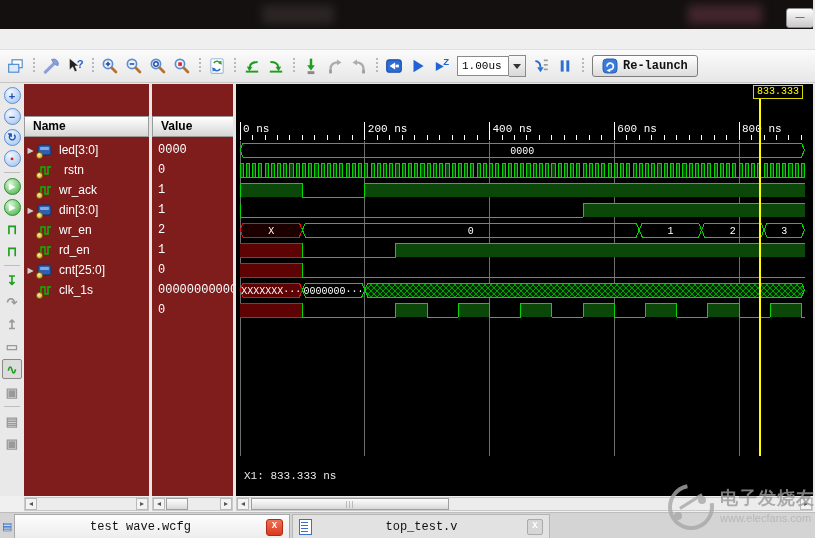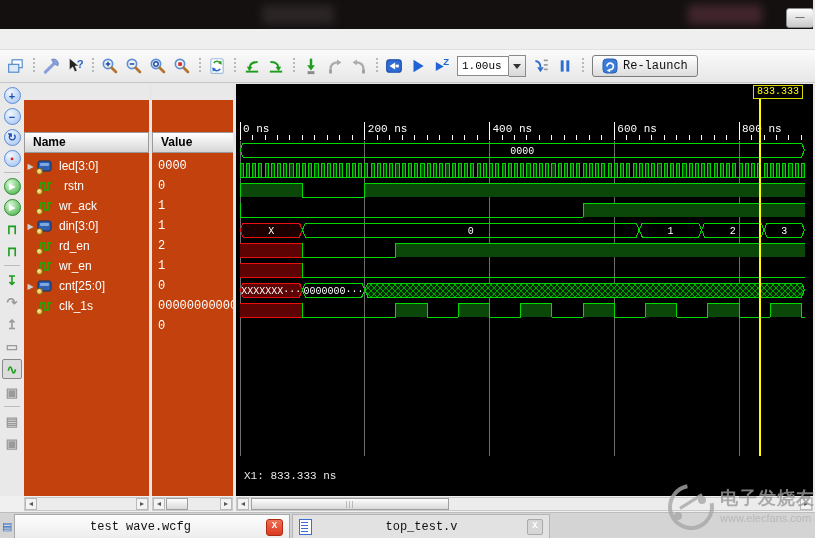--- a/index.html
+++ b/index.html
@@ -21,36 +21,36 @@
            border-bottom:1px solid #c6c6c6;display:flex;align-items:center;padding-left:4px;box-sizing:border-box;}
   .tbtn{width:22px;height:22px;display:flex;align-items:center;justify-content:center;border:1px solid transparent;border-radius:2px;}
   .tsep{width:7px;height:22px;margin:0 2px;background:
         repeating-linear-gradient(#b9b9b9 0 2px, transparent 2px 4px);background-size:2px 70%;background-position:center;background-repeat:no-repeat;}
   .combo{display:flex;align-items:center;height:20px;margin:0 3px;border-radius:7px;}
   .combo .cval{width:46px;height:18px;border:1px solid #8a8a8a;background:#fff;font-size:11px;line-height:18px;padding-left:4px;}
   .combo .cbtn{width:16px;height:20px;border:1px solid #8a8a8a;border-left:none;background:linear-gradient(#f8f8f8,#d8d8d8);
                display:flex;align-items:center;justify-content:center;}
   .caret{width:0;height:0;border-left:4px solid transparent;border-right:4px solid transparent;border-top:5px solid #333;}
   .relaunch{display:flex;align-items:center;gap:5px;height:22px;padding:0 9px;margin-left:4px;border:1px solid #7d7d7d;
-            border-radius:3px;background:linear-gradient(#ffffff,#dcdcdc);font-size:12px;color:#111;}
+            border-radius:3px;background:linear-gradient(#ffffff,#dcdcdc);font-size:12px;color:#111;font-weight:bold;}
 
   
   .workspace{position:absolute;left:0;top:83px;width:815px;height:461px;background:#e9e9e9;}
   .lefttools{position:absolute;left:0;top:2px;width:24px;height:428px;display:flex;flex-direction:column;align-items:center;}
   .lt-icon{width:18px;height:18px;margin:2px 0;border-radius:3px;display:flex;align-items:center;justify-content:center;
            font-size:12px;font-weight:bold;}
   .lt-sep{width:16px;height:1px;background:#bdbdbd;margin:3px 0;}
   .st-blue-circle{border-radius:50%;background:radial-gradient(circle at 35% 30%,#f2f7ff,#9dc0ee);border:1px solid #5b8ed6;color:#1c4fae;width:15px;height:15px;font-size:11px;}
   .st-blue-circle-red{border-radius:50%;background:radial-gradient(circle at 35% 30%,#f2f7ff,#9dc0ee);border:1px solid #5b8ed6;color:#d42222;width:15px;height:15px;font-size:10px;}
   .st-green-circle{border-radius:50%;background:radial-gradient(circle at 35% 30%,#d9f7d9,#3dae3d);border:1px solid #2c8c2c;color:#fff;width:15px;height:15px;font-size:8px;}
   .st-green-plain{color:#1e9e1e;font-size:13px;}
   .st-gray-plain{color:#9a9a9a;font-size:13px;}
   .st-green-pressed{color:#1e9e1e;font-size:13px;border:1px solid #8a8a8a;background:#dcdcdc;border-radius:2px;}
 
-  .panel{position:absolute;top:17px;height:412px;background:#c2410c;}
+  .panel{position:absolute;top:1px;height:412px;background:#7f1d1d;}
   .panel.names{left:24px;width:125px;}
   .panel.values{left:152px;width:103px;}
   .vsplit{position:absolute;top:1px;width:3px;height:412px;background:#e6e6e6;}
   .panel-head{position:absolute;left:0;top:32px;width:100%;height:21px;box-sizing:border-box;
               background:linear-gradient(#ffffff,#d6d6d6);border:1px solid #9a9a9a;
               font-size:12px;font-weight:bold;color:#000;line-height:19px;padding-left:8px;}
   .rows{position:absolute;left:0;top:56px;width:100%;}
   .trow{height:20px;display:flex;align-items:center;color:#fff;font-size:12px;white-space:nowrap;}
   .trow .arrow{width:13px;text-align:center;color:#cfcfcf;font-size:8px;}
   .trow .sicon{position:relative;width:17px;height:14px;display:flex;align-items:center;}
@@ -327,31 +327,31 @@
             <span style="margin-left: 5px;">din[3:0]</span>
           </div>
           <div class="trow">
             <span class="arrow"></span>
             <span class="sicon">
               <svg width="15" height="13" viewBox="0 0 15 13">
                 <polyline points="1,10 4,10 4,3 8,3 8,10 11,10 11,3 14,3" fill="none" stroke="#00bb00" stroke-width="1.5"></polyline>
               </svg>
               <span class="badge"></span>
             </span>
+            <span style="margin-left: 5px;">wr_en</span>
+          </div>
+          <div class="trow">
+            <span class="arrow"></span>
+            <span class="sicon">
+              <svg width="15" height="13" viewBox="0 0 15 13">
+                <polyline points="1,10 4,10 4,3 8,3 8,10 11,10 11,3 14,3" fill="none" stroke="#00bb00" stroke-width="1.5"></polyline>
+              </svg>
+              <span class="badge"></span>
+            </span>
             <span style="margin-left: 5px;">rd_en</span>
-          </div>
-          <div class="trow">
-            <span class="arrow"></span>
-            <span class="sicon">
-              <svg width="15" height="13" viewBox="0 0 15 13">
-                <polyline points="1,10 4,10 4,3 8,3 8,10 11,10 11,3 14,3" fill="none" stroke="#00bb00" stroke-width="1.5"></polyline>
-              </svg>
-              <span class="badge"></span>
-            </span>
-            <span style="margin-left: 5px;">wr_en</span>
           </div>
           <div class="trow">
             <span class="arrow">▶</span>
             <span class="sicon">
               <svg width="15" height="13" viewBox="0 0 15 13">
                 <rect x="1" y="1" width="13" height="10" rx="2" fill="#2f5fae" stroke="#16305e"></rect>
                 <rect x="3" y="3" width="9" height="3" rx="1" fill="#7fa8e0"></rect>
               </svg>
               <span class="badge"></span>
             </span>

